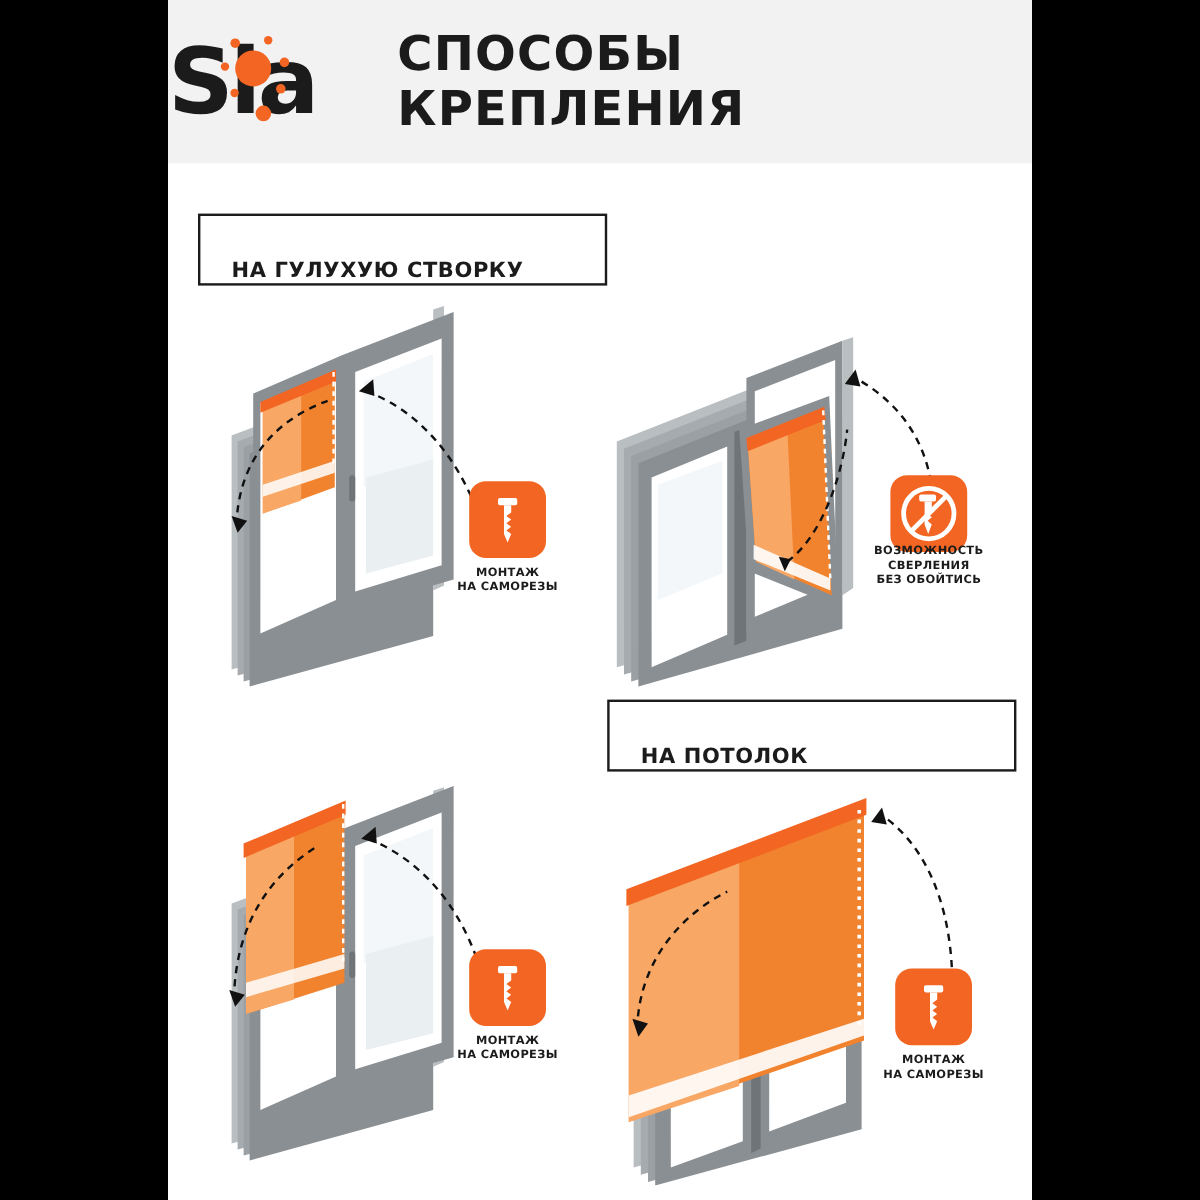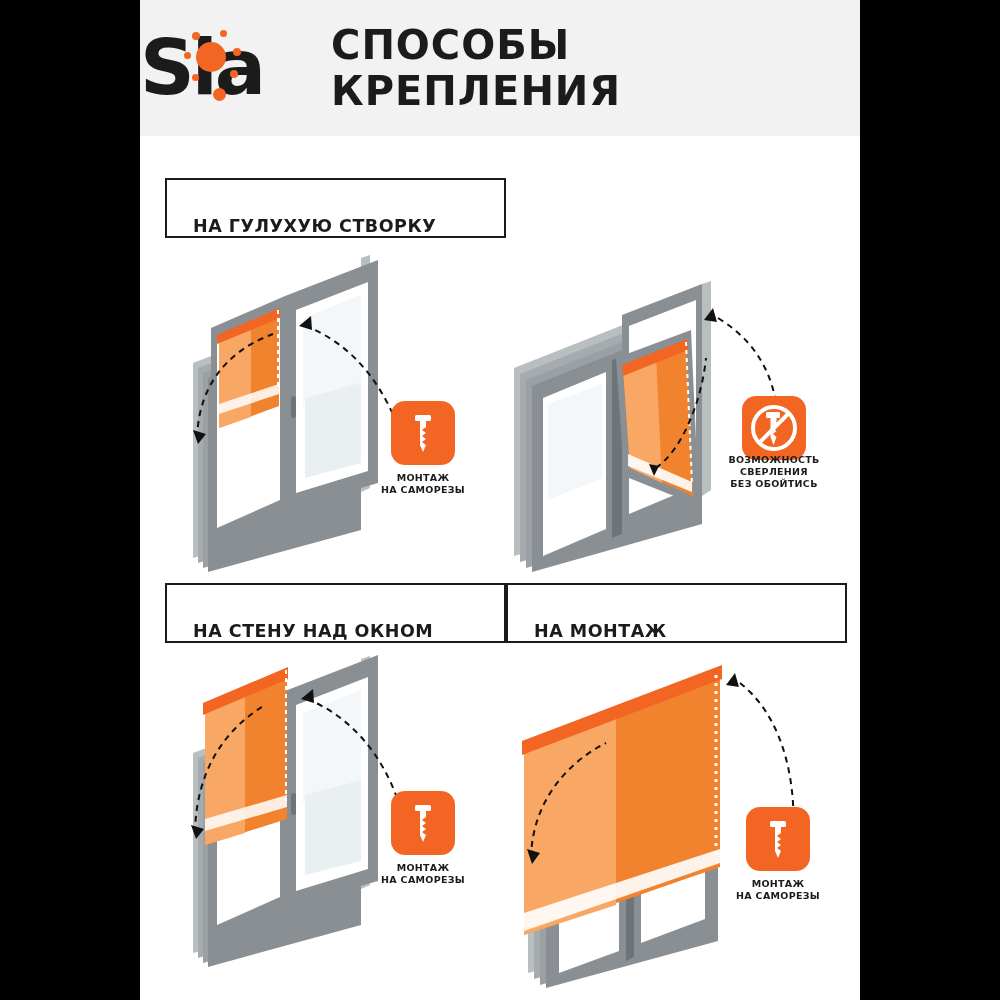--- a/index.html
+++ b/index.html
@@ -137,23 +137,20 @@
           </div>
           <div class="badge-lbl" style="left:208px;top:216px;">
             <div>ВОЗМОЖНОСТЬ</div>
             <div>СВЕРЛЕНИЯ</div>
             <div>БЕЗ ОБОЙТИСЬ</div>
           </div>
         </div>
       </div>
 
       <div class="cell c3">
-        <div class="cap">
-          <span>НА СТЕНУ НАД ОКНОМ</span>
-        </div>
         <div class="art">
           <svg width="341" height="345" viewBox="0 0 341 345">
             <polygon points="28,110 182,52 182,268 28,310" fill="#b9bec1"></polygon>
             <polygon points="33,115 187,57 187,273 33,315" fill="#a6abaf"></polygon>
             <polygon points="38,120 192,62 192,278 38,320" fill="#9aa0a4"></polygon>
             <polygon points="43,125 196,66 196,282 43,324" fill="#8a8f93"></polygon>
             <polygon points="196,16 205,13 205,242 196,246" fill="#b9bec1"></polygon>
             <polygon points="120,48 213,12 213,238 120,264" fill="#8a8f93"></polygon>
             <polygon points="131,62 203,34 203,226 131,248" fill="#ffffff"></polygon>
             <polygon points="138,70 196,47 196,142 138,160" fill="#f4f7f9"></polygon>
@@ -180,21 +177,21 @@
           </div>
           <div class="badge-lbl" style="left:198px;top:219px;">
             <div>МОНТАЖ</div>
             <div>НА САМОРЕЗЫ</div>
           </div>
         </div>
       </div>
 
       <div class="cell c4">
         <div class="cap">
-          <span>НА МОНТАЖ</span>
+          <span>НА ПОТОЛОК</span>
         </div>
         <div class="art">
           <svg width="341" height="345" viewBox="0 0 341 345">
             <polygon points="22,120 196,56 196,282 22,330" fill="#b9bec1"></polygon>
             <polygon points="28,126 202,62 202,288 28,336" fill="#a6abaf"></polygon>
             <polygon points="34,132 208,68 208,294 34,342" fill="#9aa0a4"></polygon>
             <polygon points="40,138 212,74 212,298 40,345" fill="#8a8f93"></polygon>
             <polygon points="46,146 120,118 120,318 46,340" fill="#8a8f93"></polygon>
             <polygon points="53,155 113,131 113,308 53,330" fill="#ffffff"></polygon>
             <polygon points="120,118 128,114 128,314 120,318" fill="#6e7478"></polygon>

